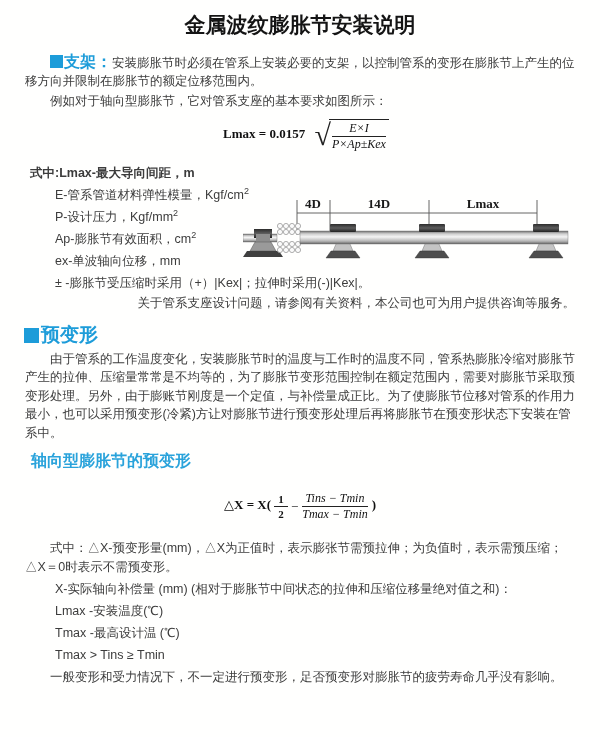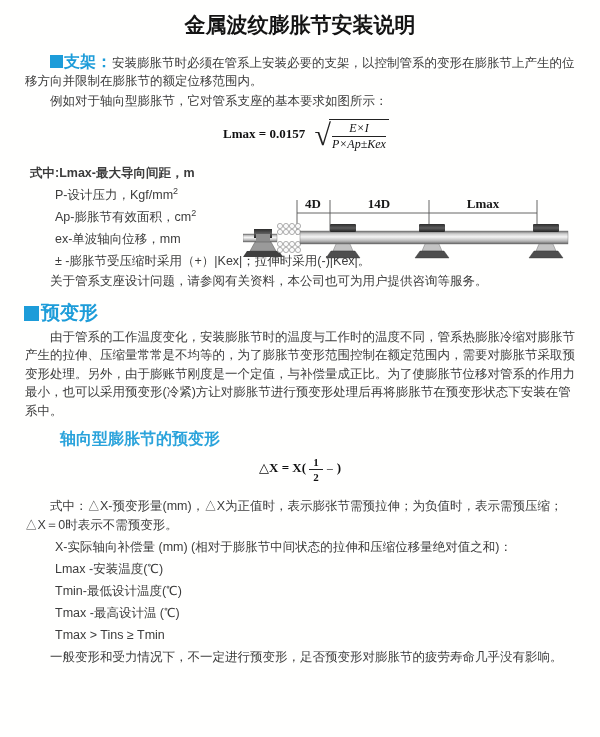--- a/index.html
+++ b/index.html
@@ -44,45 +44,45 @@
     line-height:13px;
     font-style:italic;
   }
   .frac .num{display:block;border-bottom:1px solid #222;padding:0 4px 1px 4px;}
   .frac .den{display:block;padding-top:1px;}
   .frac.small{font-size:11px;line-height:12px;font-style:normal;font-weight:bold;}
   .sqrt-wrap{display:inline-flex;align-items:center;vertical-align:middle;margin-left:6px;}
   .radical{font-size:30px;font-weight:400;line-height:28px;margin-right:-2px;color:#222;}
   .root-content{border-top:1.4px solid #222;padding:2px 3px 0 3px;}
   .f-lmax{margin-top:9px;height:38px;padding-left:12px;}
-  .f-axial{margin-top:7px;height:34px;}
+  .f-axial{margin-top:21px;height:34px;}
   .f-axial .mid{vertical-align:middle;}
   
   .defs{margin:4px 0 0 30px;line-height:17.8px;}
   .def-item{padding-left:25px;}
   .def-item.first{padding-left:0;font-weight:bold;}
   sup{font-size:9px;}
-  .closing{margin-top:1px;}
+  .closing{margin-top:1px;text-align:right;}
   
   .sec-heading{
     margin:12px 0 0 24px;
     color:#1d9cd9;
     font-size:19px;
     line-height:22px;
     font-weight:bold;
   }
   .preform-para{margin-top:4px;line-height:18.5px;}
   .sub-heading{
     color:#2aa3db;
     font-size:16px;
     line-height:20px;
     font-weight:bold;
   }
-  .sub-axial{margin:9px 0 0 60px;}
-  .deltaX-note{margin-top:7px;line-height:19px;}
+  .sub-axial{margin:9px 0 0 31px;}
+  .deltaX-note{margin-top:13px;line-height:19px;}
   .xline{margin:3px 25px 0 55px;}
   .tline{margin:4px 25px 0 55px;}
   .fatigue{margin-top:4px;}
   
   .diagram{
     position:absolute;
     left:243px;top:193px;
     width:357px;height:95px;
   }
   .diagram svg{display:block;width:100%;height:100%;}
@@ -112,20 +112,21 @@
         <span class="frac">
           <span class="num">E×I</span>
           <span class="den">P×Ap±Kex</span>
         </span>
       </span>
     </span>
   </div>
 
   <div class="defs">
     <div class="def-item first"><span>式中:Lmax-最大导向间距，m</span><sup></sup></div>
+    <div class="def-item"><span>E-管系管道材料弹性模量，Kgf/cm</span><sup>2</sup></div>
     <div class="def-item"><span>P-设计压力，Kgf/mm</span><sup>2</sup></div>
     <div class="def-item"><span>Ap-膨胀节有效面积，cm</span><sup>2</sup></div>
     <div class="def-item"><span>ex-单波轴向位移，mm</span><sup></sup></div>
     <div class="def-item"><span>± -膨胀节受压缩时采用（+）|Kex|；拉伸时采用(-)|Kex|。</span><sup></sup></div>
   </div>
 
   <p class="para closing">关于管系支座设计问题，请参阅有关资料，本公司也可为用户提供咨询等服务。</p>
 
   <h2 class="sec-heading"><span class="sq sq-block"></span><span>预变形</span></h2>
 
@@ -133,29 +134,32 @@
 
   <h3 class="sub-heading sub-axial">轴向型膨胀节的预变形</h3>
 
   <div class="formula f-axial">
     <span class="lhs">△X = X(</span>
     <span class="frac small mid">
       <span class="num">1</span>
       <span class="den">2</span>
     </span>
     <span class="mid">−</span>
+    <span class="frac mid">
+      <span class="num">Tins − Tmin</span>
+      <span class="den">Tmax − Tmin</span>
+    </span>
     <span class="lhs">)</span>
   </div>
 
   <p class="para deltaX-note">式中：△X-预变形量(mm)，△X为正值时，表示膨张节需预拉伸；为负值时，表示需预压缩；△X＝0时表示不需预变形。</p>
 
   <p class="xline">X-实际轴向补偿量 (mm) (相对于膨胀节中间状态的拉伸和压缩位移量绝对值之和)：</p>
 
   <p class="tline">Lmax -安装温度(℃)</p>
-  <p class="tline">Tmin-最低设计温度(℃)</p>
   <p class="tline">Tmax -最高设计温 (℃)</p>
   <p class="tline">Tmax &gt; Tins ≥ Tmin</p>
 
   <p class="para fatigue">一般变形和受力情况下，不一定进行预变形，足否预变形对膨胀节的疲劳寿命几乎没有影响。</p>
 
   <div class="diagram">
     <svg viewBox="0 0 357 95" xmlns="http://www.w3.org/2000/svg">
       <defs>
         <linearGradient id="pipeGrad" x1="0" y1="0" x2="0" y2="1">
           <stop offset="0" stop-color="#6f6f6f"></stop>

